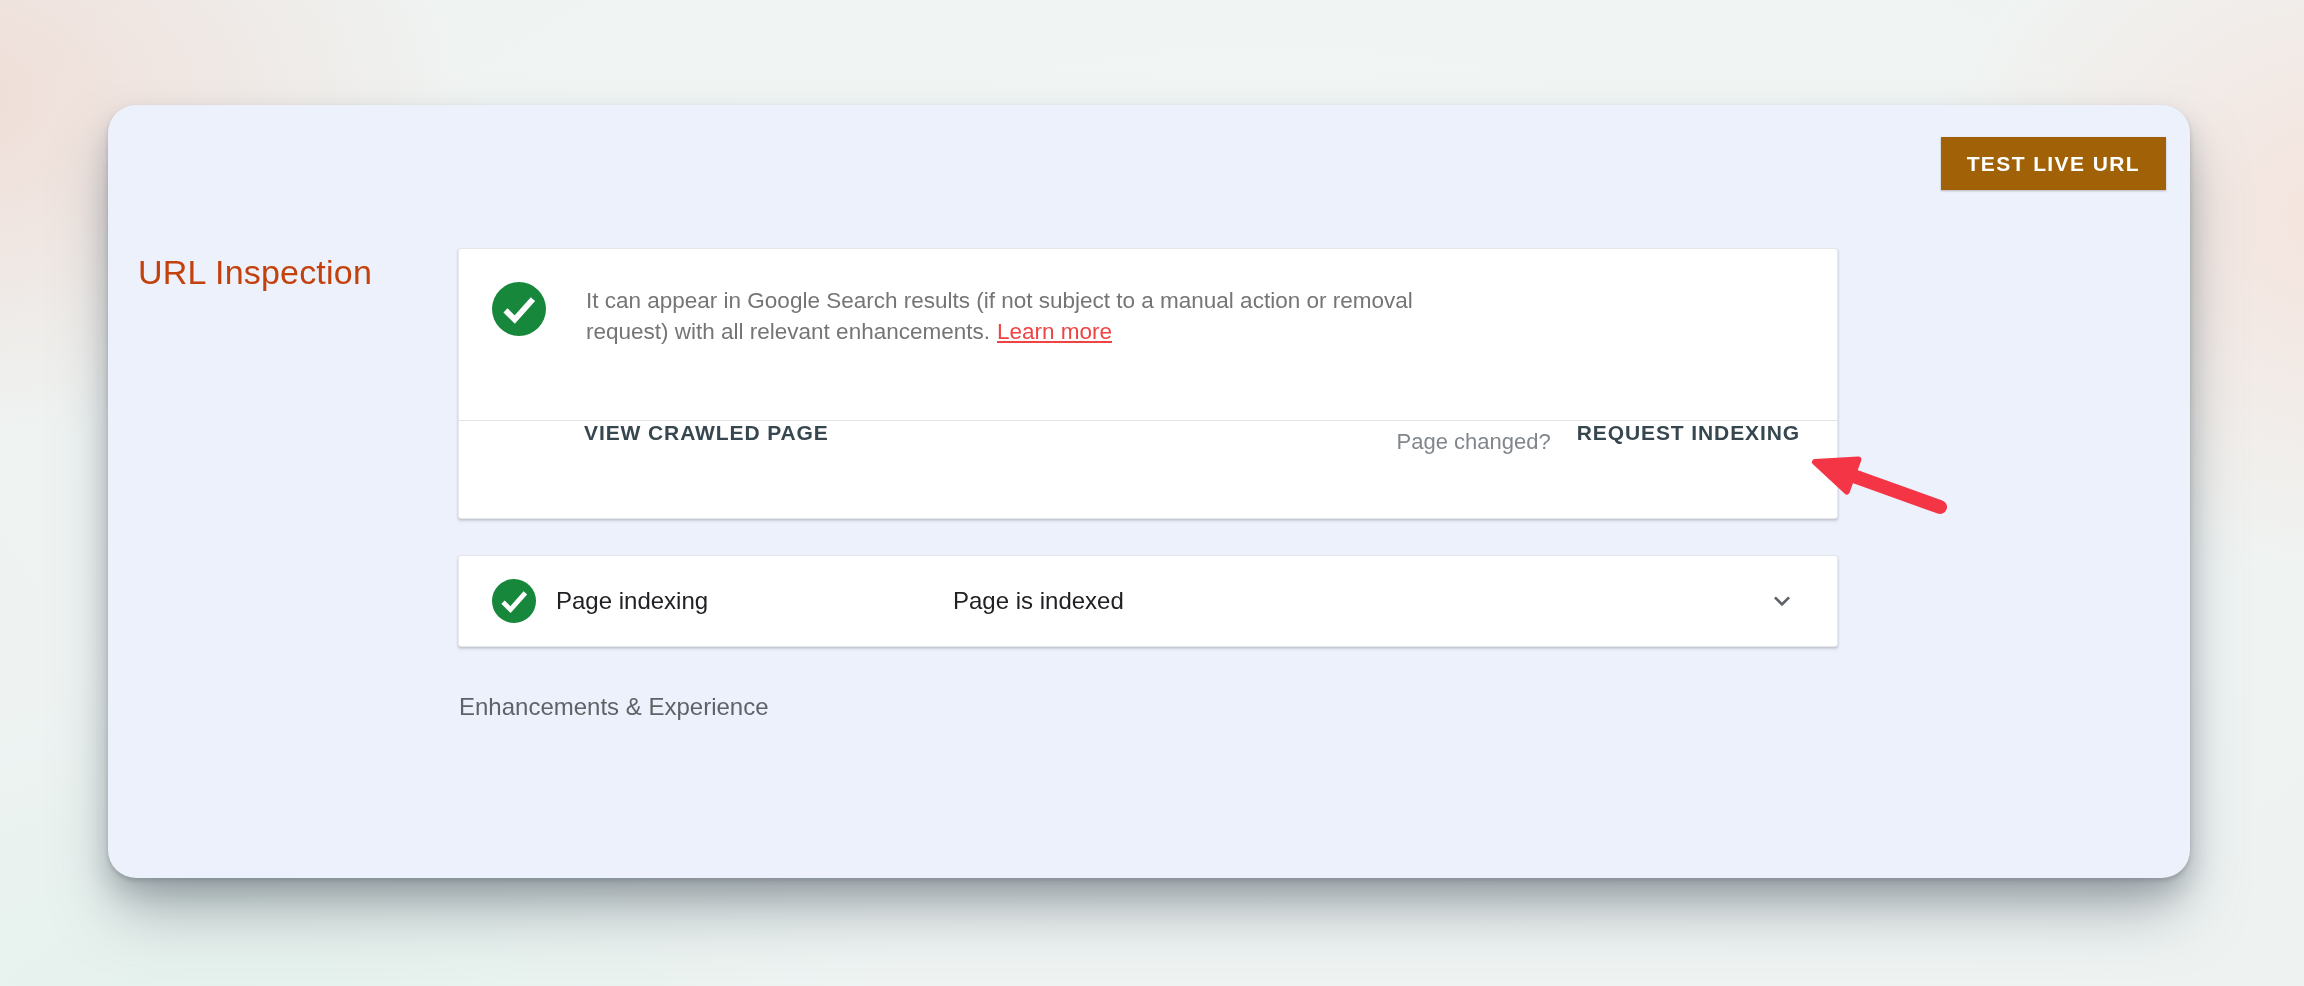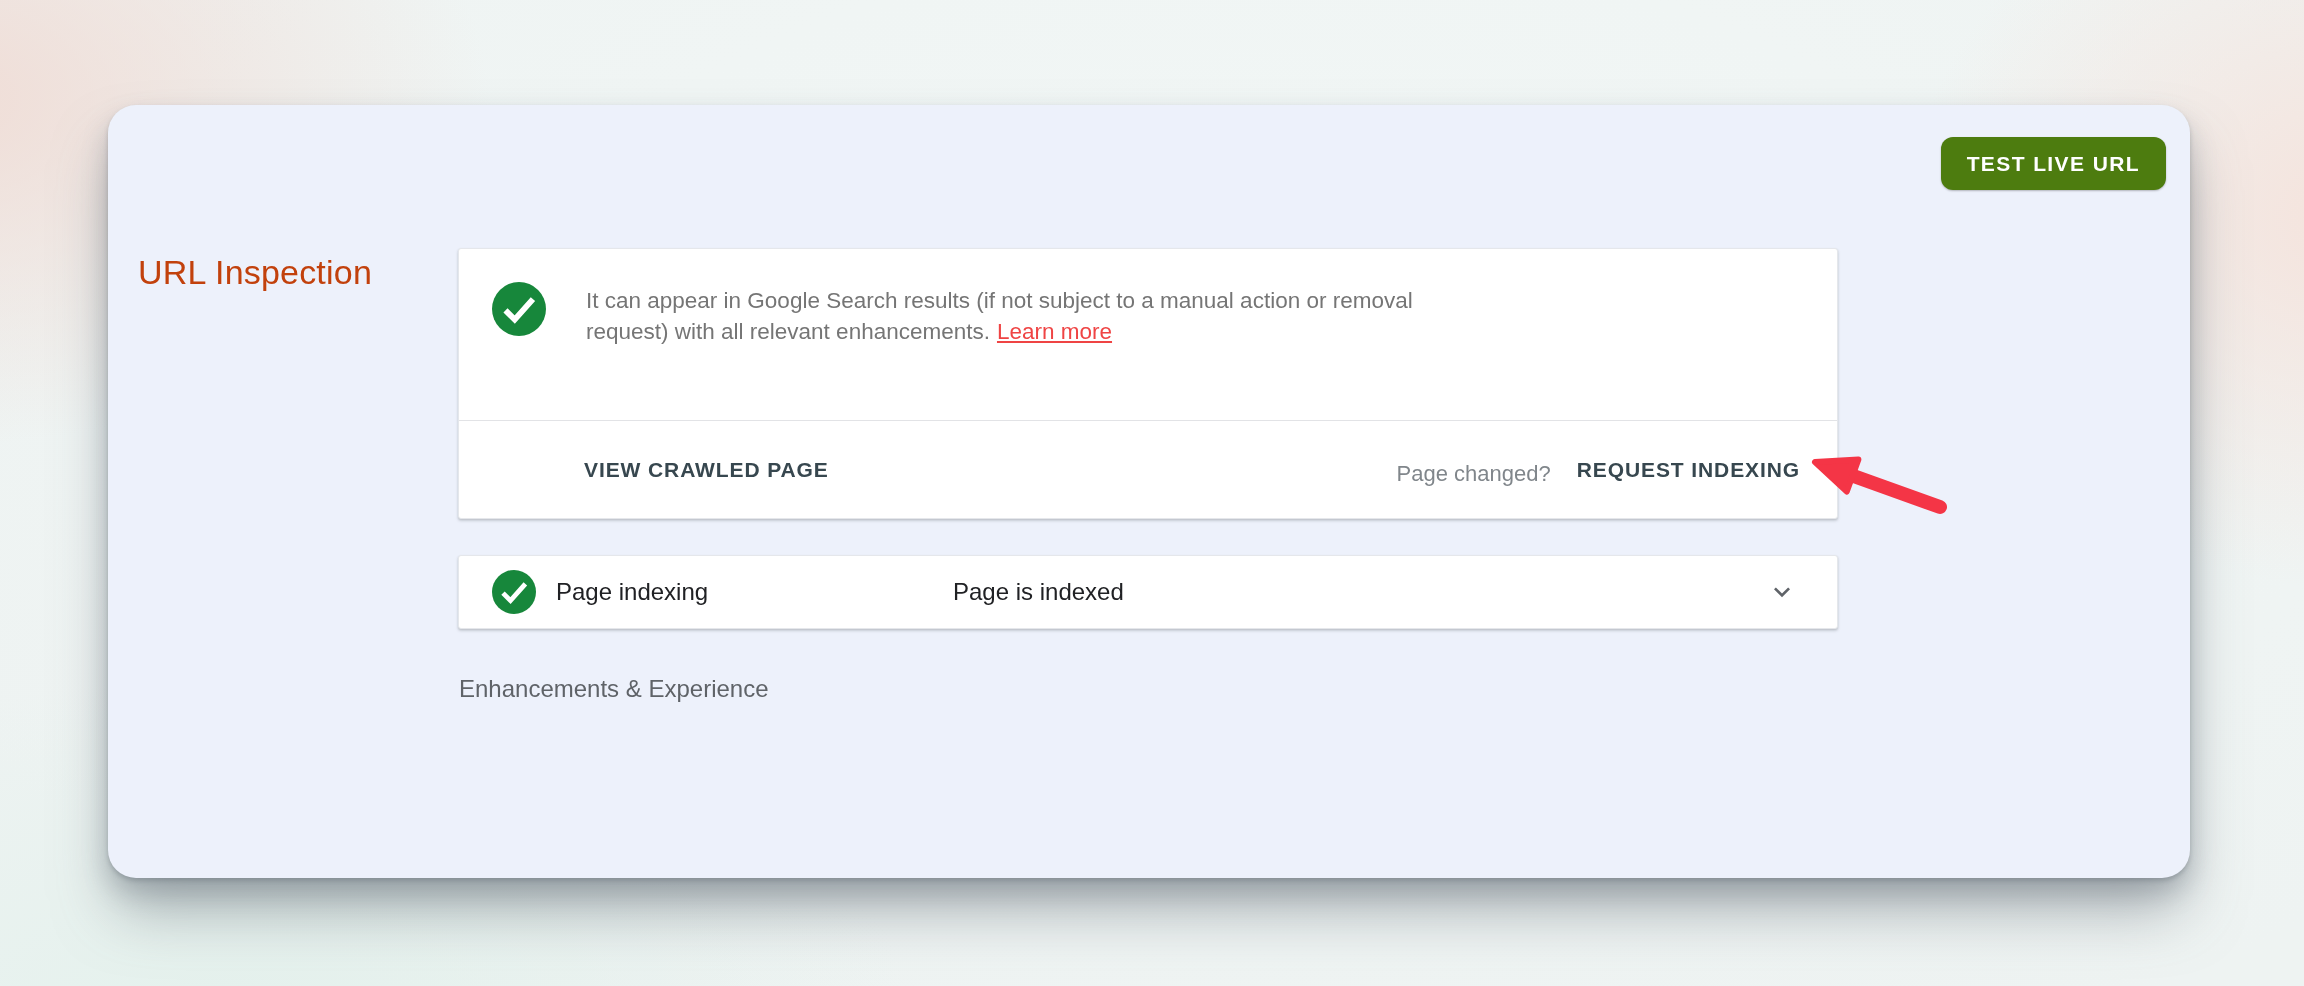--- a/index.html
+++ b/index.html
@@ -37,24 +37,24 @@
     color: #c2410c;
     letter-spacing: 0.2px;
     position: absolute;
   }
 
   .test-live-btn {
     position: absolute;
     right: 24px; top: 32px;
     height: 53px;
     padding: 0 26px;
-    background: #4d7c0f;
+    background: #a16207;
     color: #ffffff;
     border: none;
-    border-radius: 12px;
+    border-radius: 0;
     font-family: "Liberation Sans", sans-serif;
     font-size: 21px;
     font-weight: bold;
     letter-spacing: 1.4px;
     cursor: pointer;
     box-shadow: 0 1px 2px rgba(0,0,0,0.25);
   }
 
   .content {
     position: absolute;
@@ -108,21 +108,20 @@
   }
   .learn-more {
     color: #ef4444;
     text-decoration: underline;
     margin-left: 7px;
     cursor: pointer;
   }
 
   .status-actions {
     display: flex;
-    align-items: center;
     height: 97px;
     padding: 0 37px 0 125px;
   }
   .action-link {
     font-size: 21px;
     font-weight: bold;
     letter-spacing: 0.9px;
     color: #37474f;
     text-decoration: none;
     cursor: pointer;
@@ -134,21 +133,21 @@
     color: #80868b;
     margin-right: 26px;
     white-space: nowrap;
     margin-top: 8px;
   }
 
   
   .row-card {
     display: flex;
     align-items: center;
-    height: 74px;
+    height: 92px;
     padding: 0 38px 0 33px;
     cursor: pointer;
   }
   .row-label {
     margin-left: 20px;
     width: 397px;
     font-size: 24px;
     color: #202124;
   }
   .row-value {

